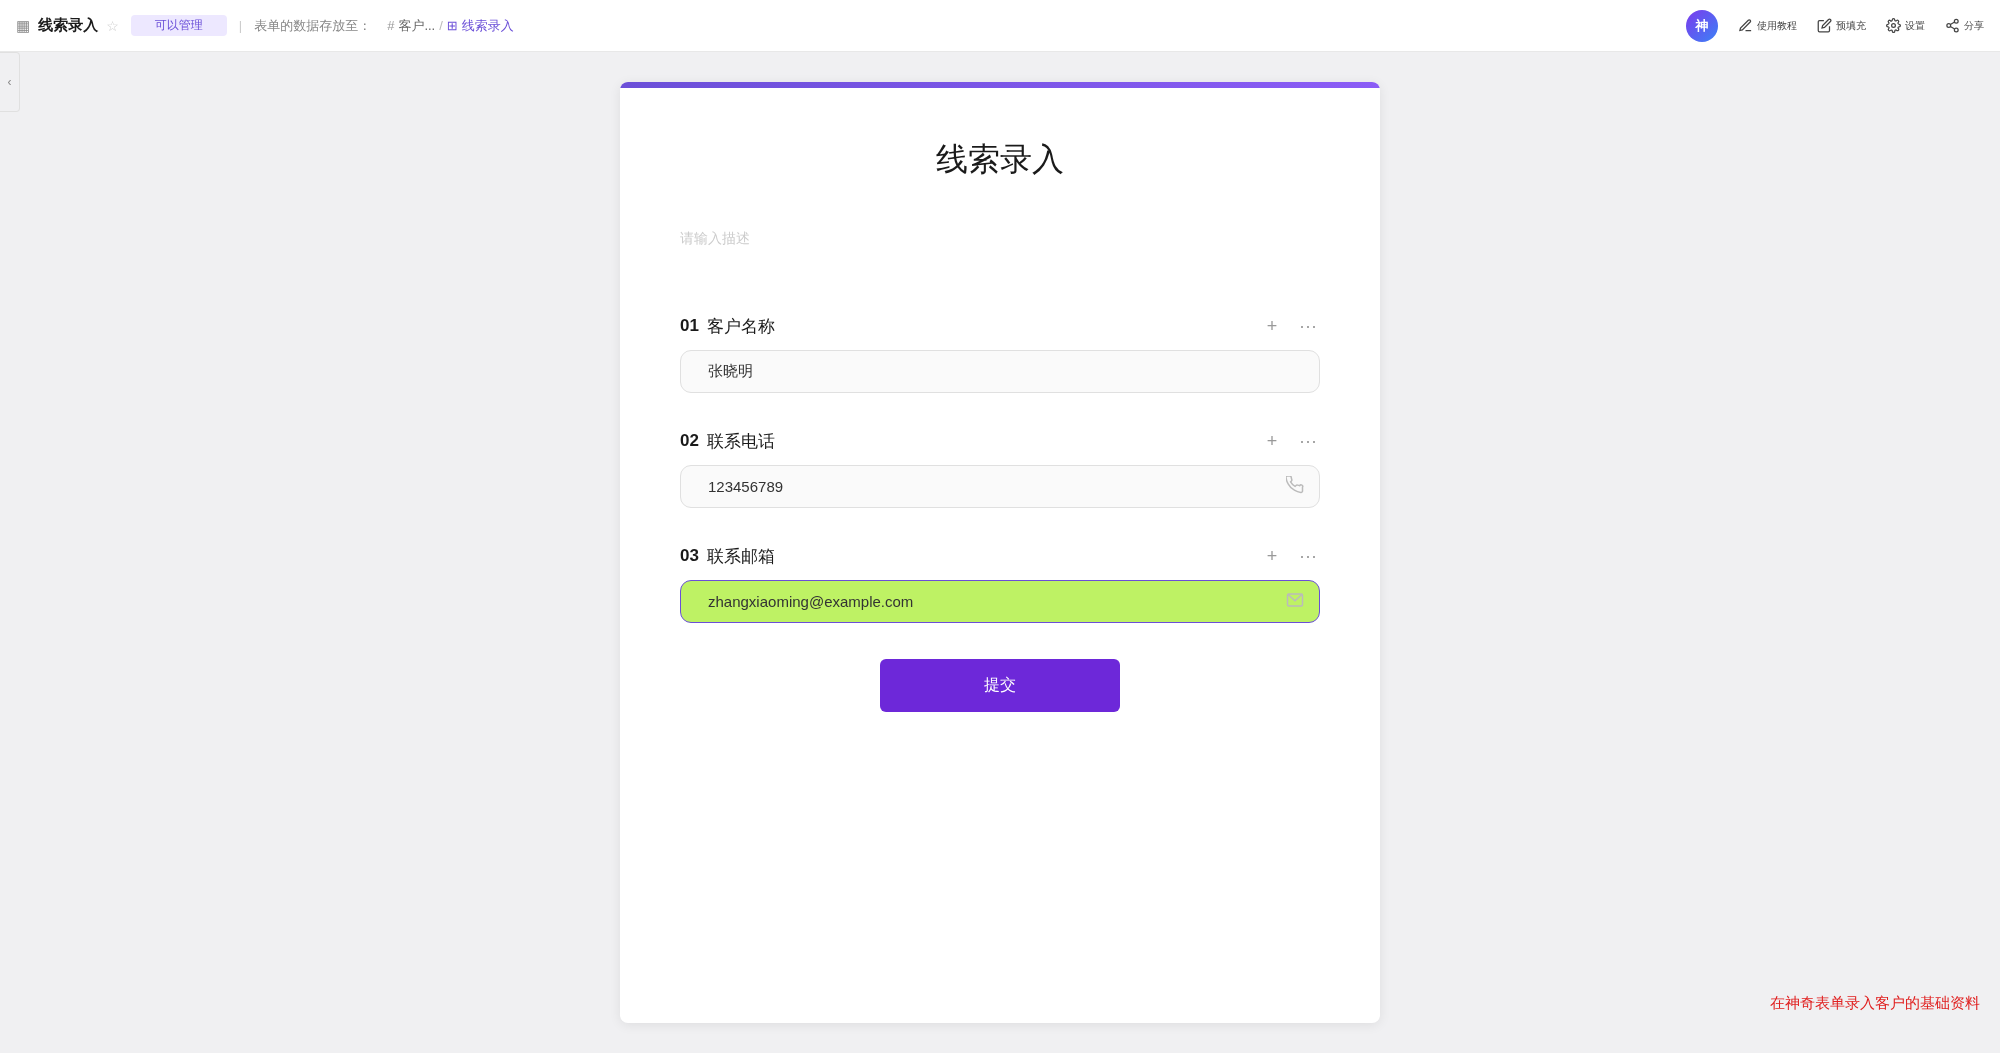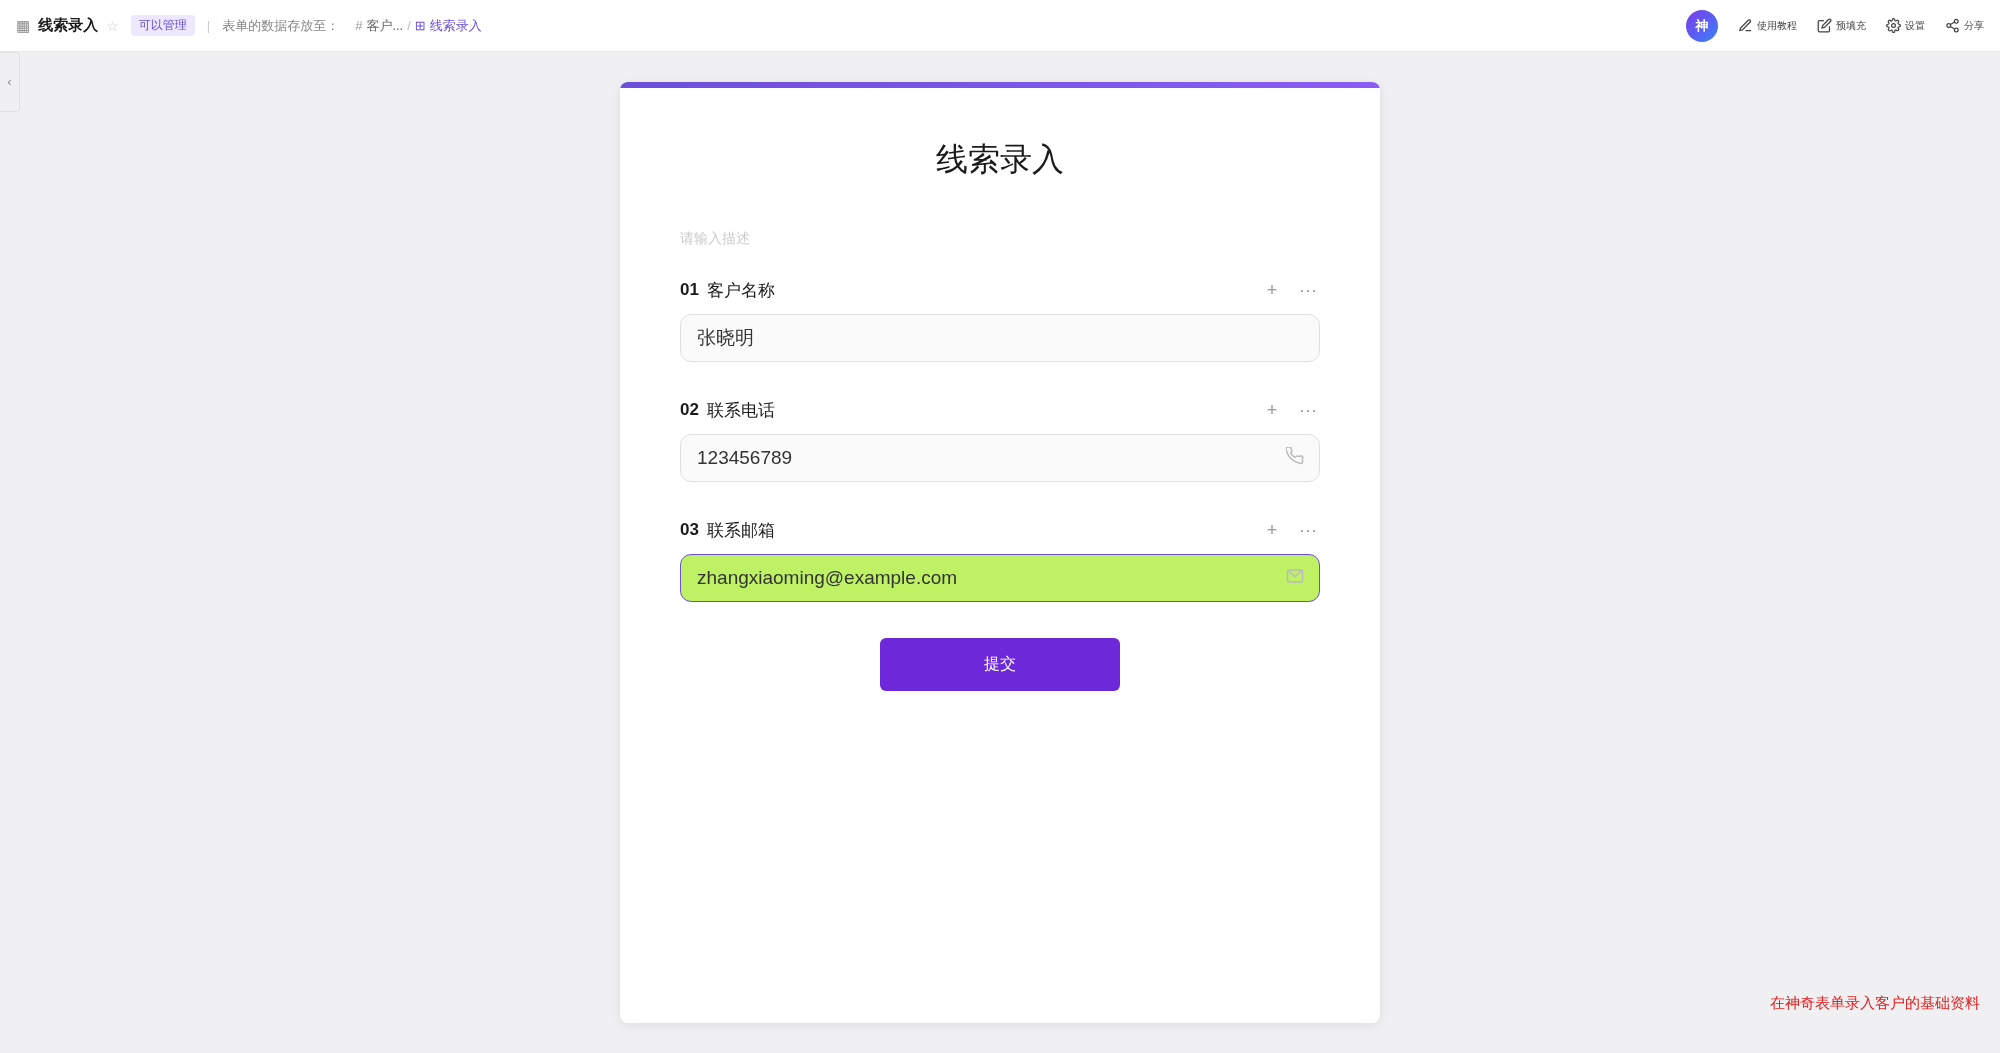--- a/index.html
+++ b/index.html
@@ -41,21 +41,21 @@
     }
     .star-icon {
       color: #ccc;
       font-size: 14px;
       cursor: pointer;
     }
     .badge-manageable {
       background: #ede8ff;
       color: #6b4fd8;
       font-size: 12px;
-      padding: 2px 8px;
+      padding: 2px 24px;
       border-radius: 4px;
       margin-left: 4px;
     }
     .topbar-sep {
       color: #ccc;
       font-size: 13px;
       margin: 0 4px;
     }
     .topbar-storage-label {
       color: #888;
@@ -181,20 +181,21 @@
       padding: 8px 0;
       margin-bottom: 24px;
       background: transparent;
     }
     .form-description-input::placeholder {
       color: #ccc;
     }
 
     .form-field {
       margin-bottom: 36px;
+      margin-top: 36px;
     }
 
     .field-header {
       display: flex;
       align-items: center;
       justify-content: space-between;
       margin-bottom: 12px;
     }
 
     .field-label {
@@ -230,24 +231,24 @@
       width: 24px;
       height: 24px;
     }
 
     .field-input-wrapper {
       position: relative;
     }
 
     .field-input {
       width: 100%;
-      padding: 12px 16px;
+      padding: 12px 27px;
       border: 1px solid #e0e0e0;
       border-radius: 11px;
-      font-size: 19px;
+      font-size: 15px;
       color: #333;
       background: #fafafa;
       outline: none;
     }
     .field-input.active-email {
       border-color: #6b4fd8;
       background: #bef264;
     }
 
     .phone-input-wrapper .field-input {

